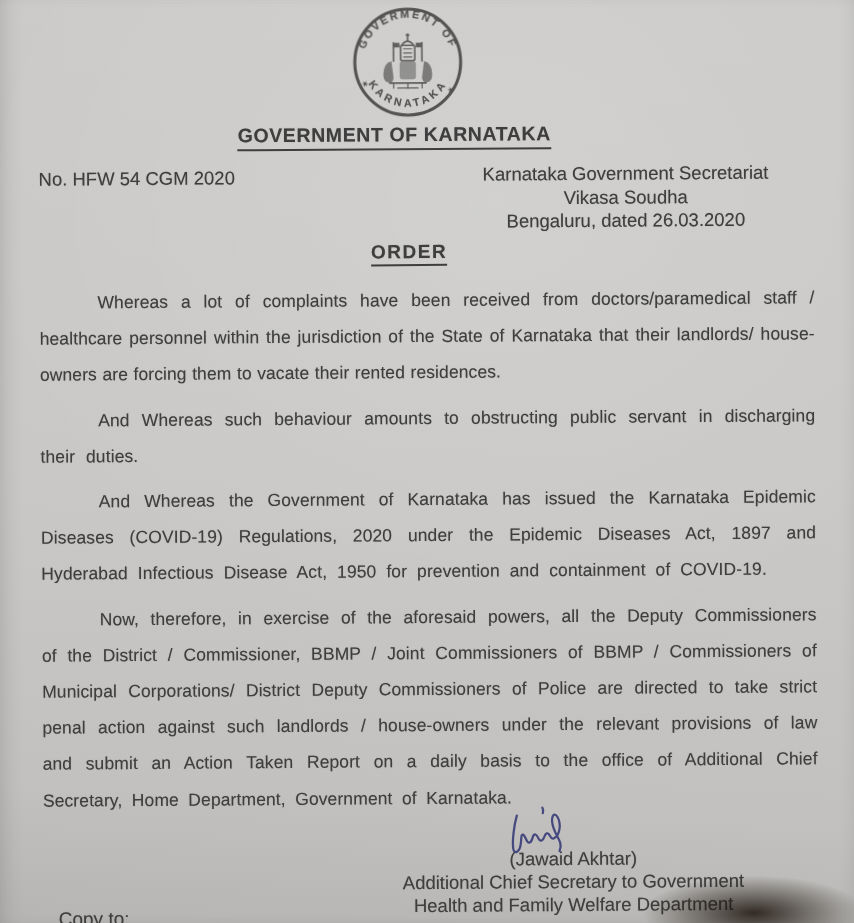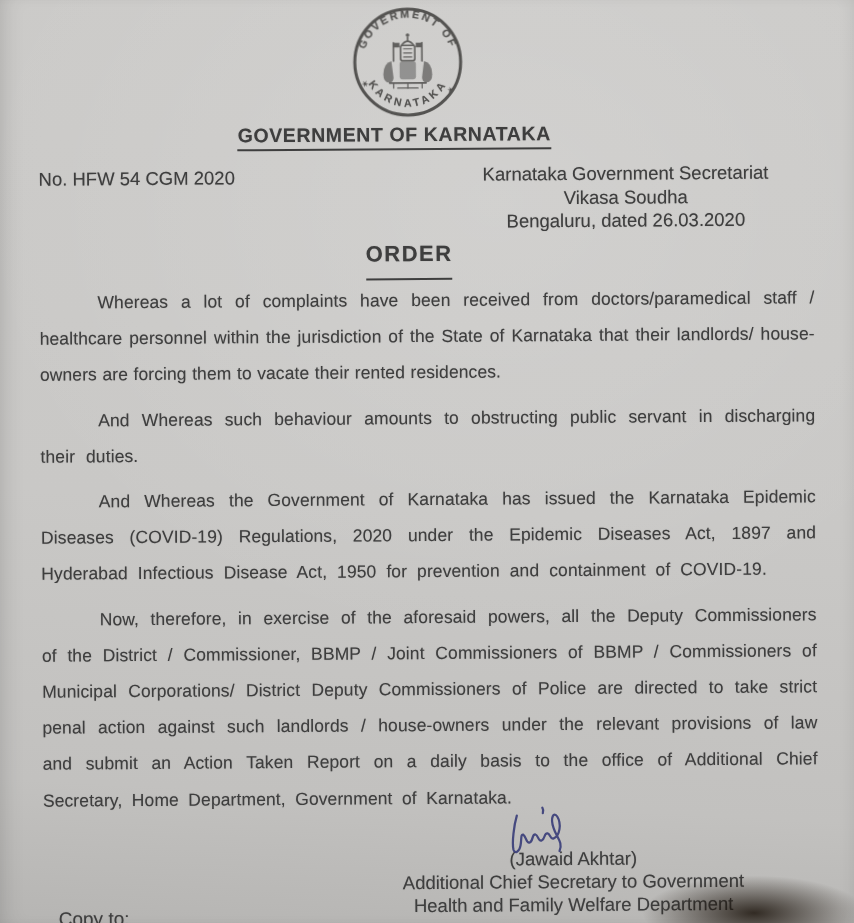--- a/index.html
+++ b/index.html
@@ -31,22 +31,22 @@
   .doc-title{position:absolute;top:123px;left:0;right:0;text-align:center;transform:translateX(-31px);}
   .doc-title span{
     display:inline-block;font-size:19.5px;font-weight:bold;letter-spacing:0.6px;
     border-bottom:2.5px solid #3e3e3e;padding-bottom:2px;
   }
   .ref-row{position:absolute;top:163px;left:40px;right:40px;display:flex;justify-content:space-between;align-items:flex-start;}
   .ref-no{font-size:18.5px;padding-top:3px;}
   .letterhead{width:302px;margin-right:36px;text-align:center;font-size:18.5px;line-height:23.5px;}
   .order-heading{position:absolute;top:241px;left:0;right:0;text-align:center;transform:translateX(-17px);}
   .order-heading span{
-    display:inline-block;font-size:22px;font-weight:bold;letter-spacing:1.5px;
-    border-bottom:2.5px solid #3e3e3e;padding-bottom:11px;
+    display:inline-block;font-size:19px;font-weight:bold;letter-spacing:1.5px;
+    border-bottom:2.5px solid #3e3e3e;padding-bottom:1px;
   }
   
   .body-text{position:absolute;top:282px;left:40px;right:39px;font-size:17.5px;line-height:36.2px;text-align:justify;letter-spacing:0.1px;}
   .body-text p{margin:0 0 9px 0;text-indent:58px;}
   .body-text p.ws1{word-spacing:0.5px;}
   .body-text p.ws2{word-spacing:6px;}
   .body-text p.ws3{word-spacing:5px;}
   .body-text p.ws4{word-spacing:4.5px;}
   
   .signature-block{position:absolute;top:804px;right:104px;width:360px;text-align:center;font-size:18.5px;line-height:23px;}

